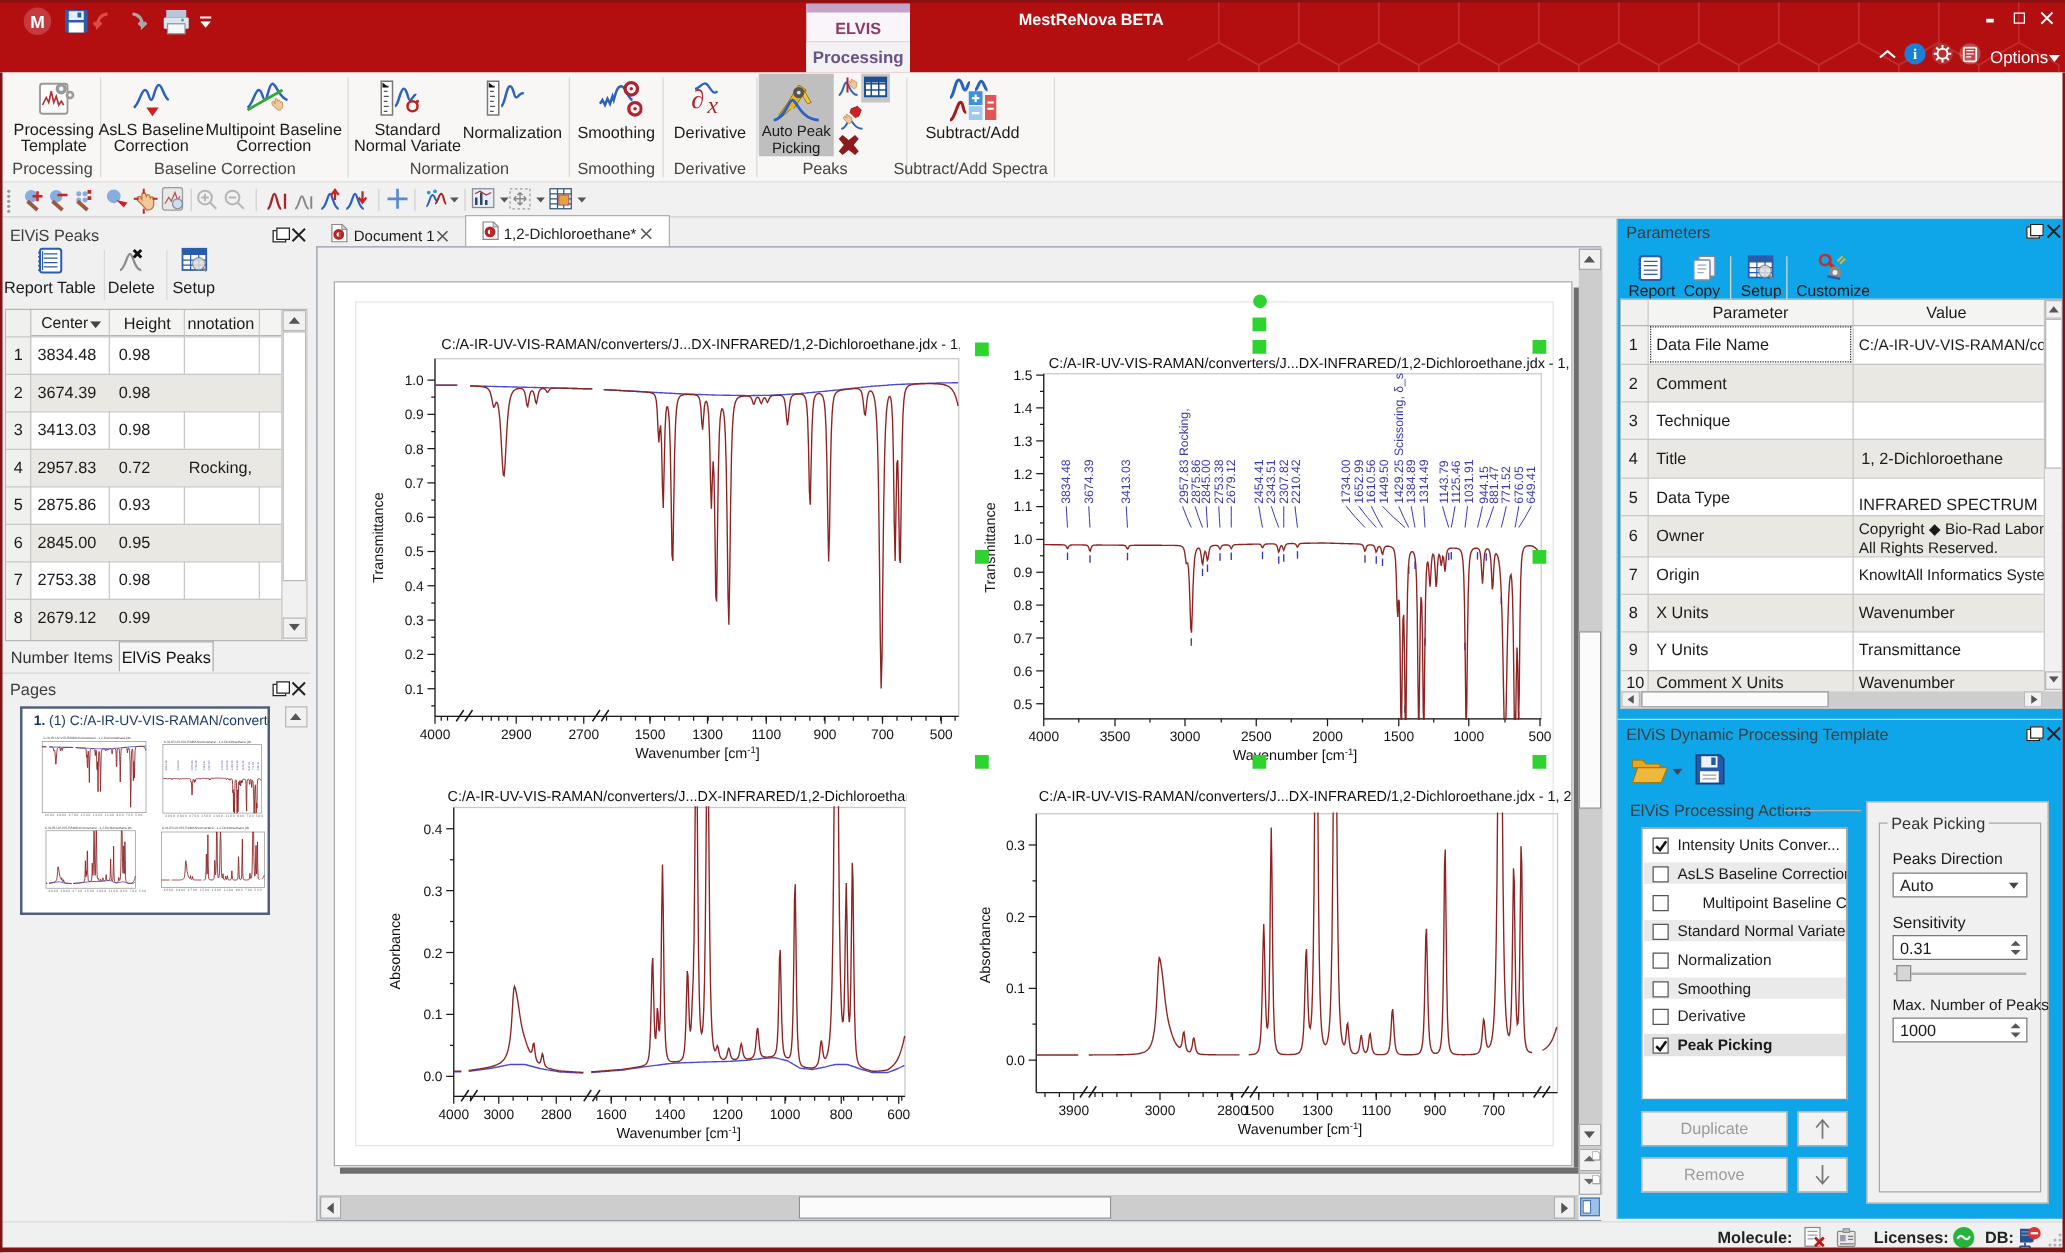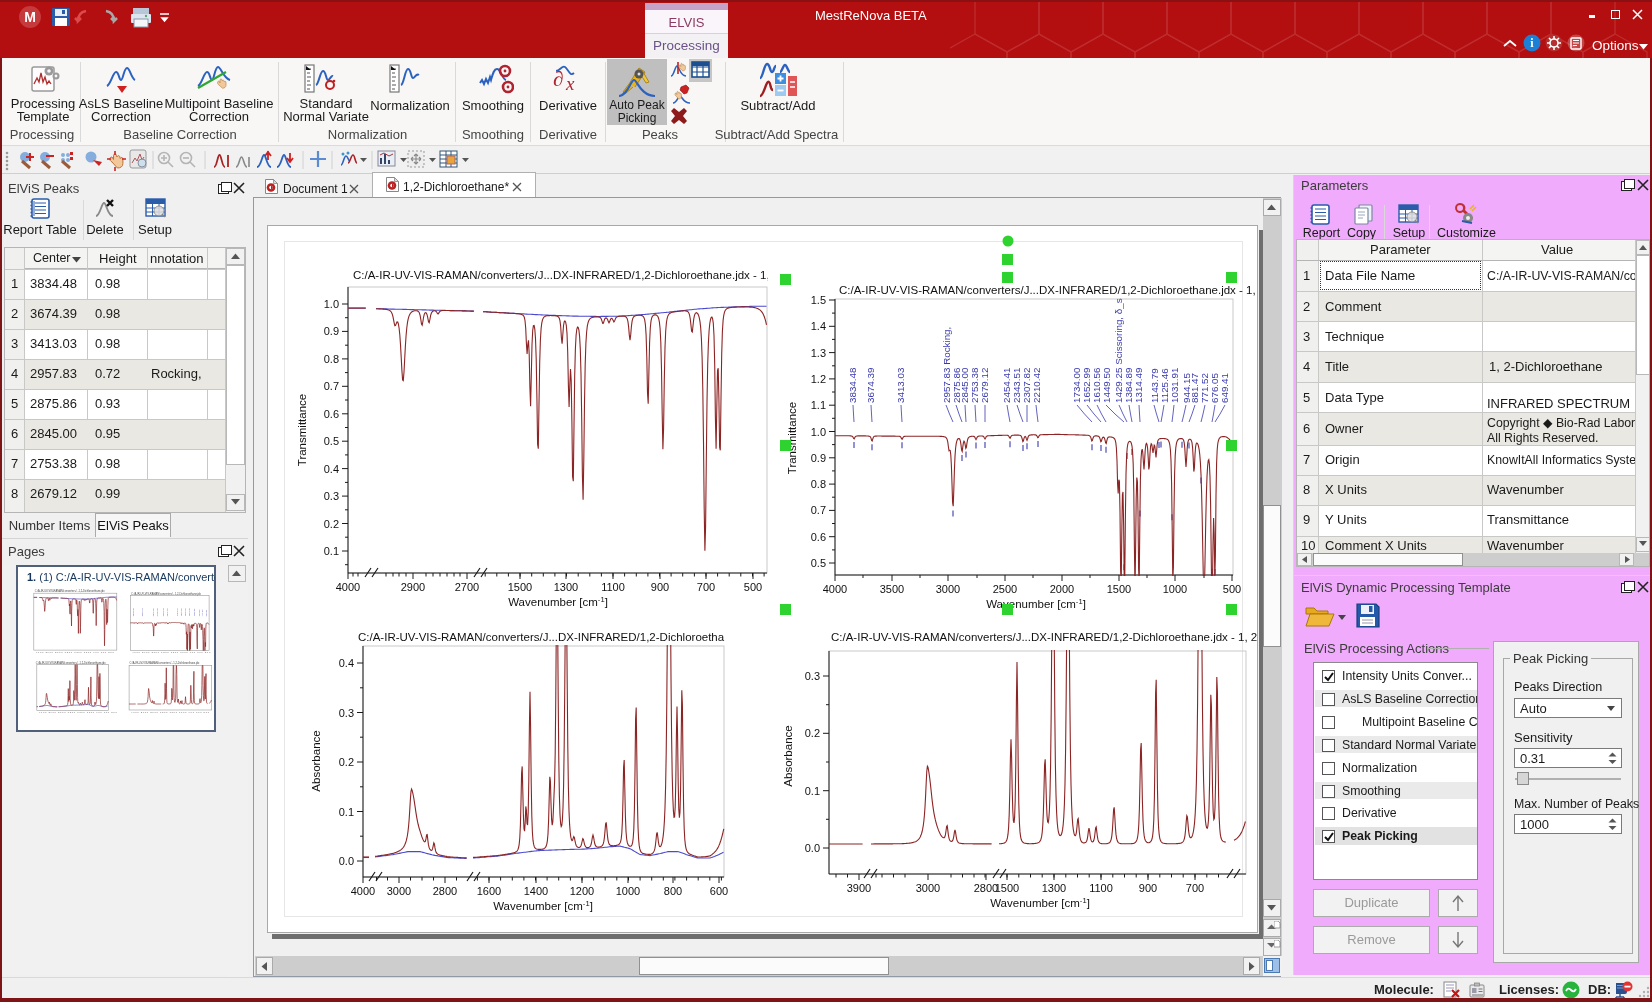--- a/index.html
+++ b/index.html
@@ -52,31 +52,31 @@
 <path d="M68 6 C62 7 60 11 60 16 L63 13 M60 16 L57 13" stroke="#dd4a4a" stroke-width="2.6" fill="none"></path>
 <path d="M88 6 C94 7 96 11 96 16 L99 13 M96 16 L93 13" stroke="#a8a8a8" stroke-width="2.6" fill="none"></path>
 <g>
         <rect x="115" y="3" width="16" height="6" fill="#b9c6d8"></rect>
         <rect x="113" y="9" width="20" height="9" rx="1" fill="#dde6f0"></rect>
         <rect x="116" y="14" width="14" height="8" fill="#f4f6f8" stroke="#8a98a8" stroke-width="1"></rect>
         <circle cx="128" cy="11" r="1.2" fill="#5a7"></circle>
       </g>
 <path d="M142 9 h9 M144 13 l2.5 3 2.5 -3 z" stroke="#fff" stroke-width="1.6" fill="#fff"></path>
 </svg>
-<div class="abs winbtn" style="left:815px;top:8px;font-size:13px;color:#fff;">MestReNova BETA</div>
+<div class="abs winbtn" style="left:815px;top:8px;font-size:13px;color:#fff;font-weight:bold;">MestReNova BETA</div>
 
 <div class="abs" style="left:1589px;top:15px;width:6px;height:3px;background:#fff;"></div>
 <div class="abs" style="left:1611px;top:10px;width:9px;height:9px;border:1.5px solid #fff;"></div>
 <svg class="abs" style="left:1632px;top:9px;" width="11" height="11">
       <path d="M1 1 L10 10 M10 1 L1 10" stroke="#fff" stroke-width="1.5"></path>
     </svg>
 <div class="abs" style="left:0;top:0;width:1652px;height:2px;background:#8a1113;"></div>
 
 
-<div class="abs" style="left:645px;top:3px;width:83px;height:55px;background:#faf5fa;">
+<div class="abs" style="left:645px;top:3px;width:83px;height:55px;background:#faf5fa;font-weight:bold;">
 <div class="abs" style="left:0;top:0;width:83px;height:7px;background:#c5a3c8;"></div>
 <div class="abs" style="left:0;top:9px;width:83px;height:21px;color:#8c3b62;font-size:13px;text-align:center;line-height:21px;">ELVIS</div>
 <div class="abs" style="left:0;top:30px;width:83px;height:1px;background:#d8d2d8;"></div>
 <div class="abs" style="left:0;top:31px;width:83px;height:24px;background:#f3f1f3;color:#6a5287;font-size:13.5px;text-align:center;line-height:24px;">Processing</div>
 </div>
 
 <svg class="abs" style="left:1502px;top:34px;" width="145" height="20" viewBox="0 0 145 20">
 <path d="M2 12 l6 -5 6 5" stroke="#fff" stroke-width="1.8" fill="none"></path>
 <circle cx="30" cy="9" r="8.5" fill="#1c7fd6"></circle>
       <text x="30" y="13" font-size="12" font-weight="bold" fill="#fff" text-anchor="middle" font-family="Liberation Serif">i</text>
@@ -1004,21 +1004,21 @@
         <path d="M1 0 v9 l5.5 -4.5 z" fill="#555"></path>
       </svg>
  </div>
 
  <div class="abs" style="left:1009px;top:758px;width:19px;height:20px;background:#f1f1f1;">
   <div class="abs" style="left:1px;top:2px;width:16px;height:15px;background:#9cc0e8;border:1px solid #4a7ab0;"></div>
   <div class="abs" style="left:3px;top:4px;width:7px;height:11px;background:#fff;border:1px solid #4a7ab0;"></div>
  </div>
 </div>
 
-<div class="abs" style="left:1293px;top:175px;width:357px;height:800px;background:#f0abfc;border-left:1px solid #d5d5d5;padding-left:16px;">
+<div class="abs" style="left:1293px;top:175px;width:357px;height:800px;background:#0ea5e9;border-left:1px solid #d5d5d5;padding-left:16px;">
  <div class="panelhead abs" style="left:7px;top:3px;">Parameters</div>
  <div class="dockfloat" style="left:327px;top:6px;"></div>
  <svg class="abs" style="left:343px;top:4px;" width="12" height="12">
       <path d="M1 1 L11 11 M11 1 L1 11" stroke="#222" stroke-width="1.6"></path>
     </svg>
 
  <svg class="abs" style="left:15px;top:28px;" width="23" height="23" viewBox="0 0 23 23">
   <rect x="3" y="2" width="17" height="19" rx="2" fill="#fff" stroke="#2a5caa" stroke-width="1.6"></rect>
   <path d="M6 6 h11 M6 9.5 h11 M6 13 h11 M6 16.5 h11" stroke="#2a5caa" stroke-width="1"></path>
   <path d="M3 5 h-1.5 M3 8.5 h-1.5 M3 12 h-1.5 M3 15.5 h-1.5 M3 19 h-1.5" stroke="#2a5caa" stroke-width="1.4"></path>

